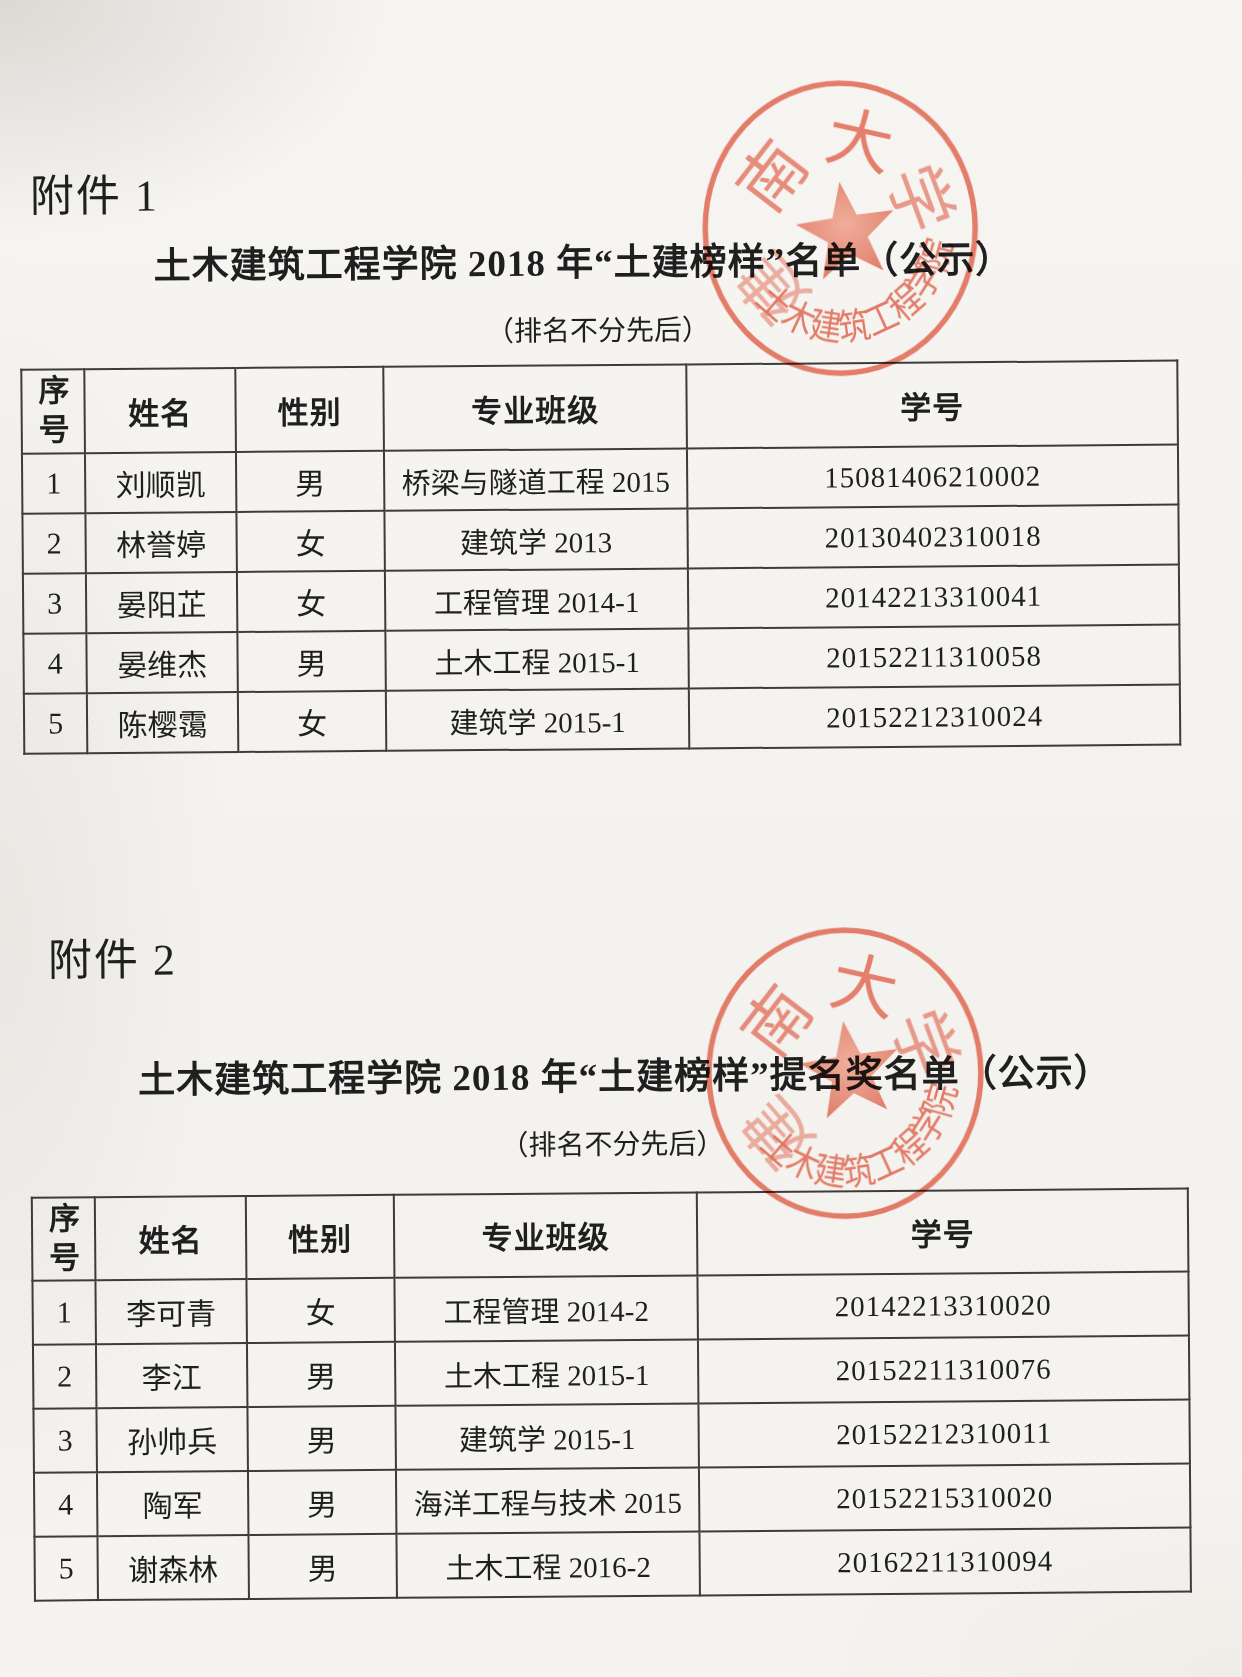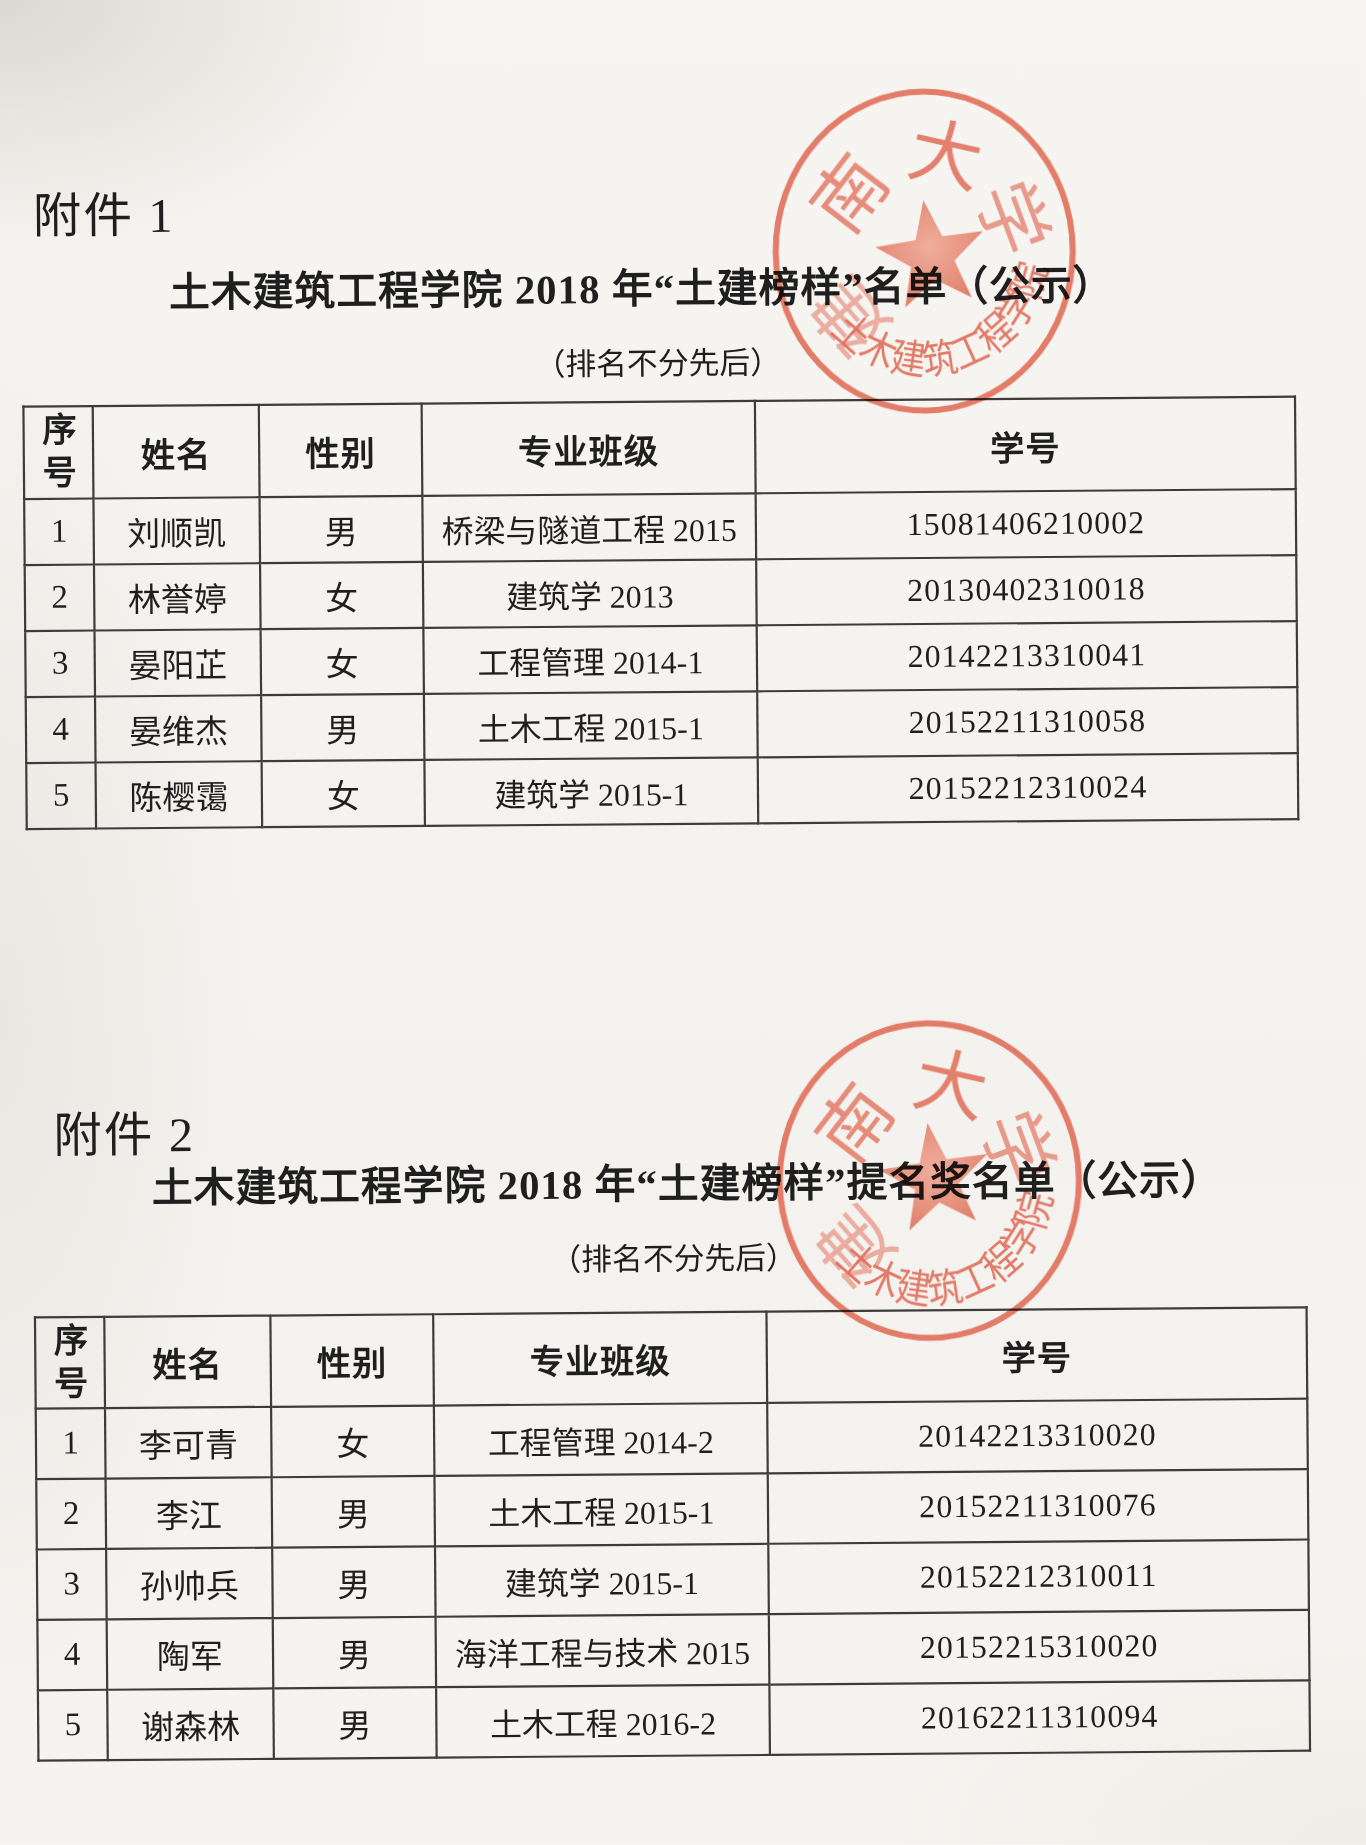--- a/index.html
+++ b/index.html
@@ -10,21 +10,21 @@
     background:
       radial-gradient(ellipse 560px 340px at 0% 0%, rgba(110,105,100,0.20), rgba(110,105,100,0) 70%),
       radial-gradient(ellipse 300px 900px at 0% 55%, rgba(140,135,128,0.10), rgba(140,135,128,0) 75%),
       radial-gradient(ellipse 700px 300px at 100% 100%, rgba(160,152,142,0.08), rgba(160,152,142,0) 70%),
       linear-gradient(#f7f5f1, #f4f2ee 60%, #f6f4f0);
   }
   .content{position:absolute;inset:0;transform:rotate(-0.45deg);transform-origin:50% 50%;}
 
   .attachment{position:absolute;font-size:44px;letter-spacing:2px;}
   #att1{left:35px;top:156px;}
-  #att2{left:47px;top:992px;}
+  #att2{left:47px;top:920px;}
 
   .doc-title{position:absolute;text-align:center;font-weight:bold;font-size:37px;letter-spacing:1px;white-space:nowrap;}
   #title1{left:0;top:232px;width:1176px;}
   #title2{left:0;top:1046px;width:1246px;}
 
   .doc-subtitle{position:absolute;text-align:center;font-size:28px;white-space:nowrap;}
   #subtitle1{left:0;top:308px;width:1204px;}
   #subtitle2{left:0;top:1122px;width:1220px;}
 
   table.roster{

